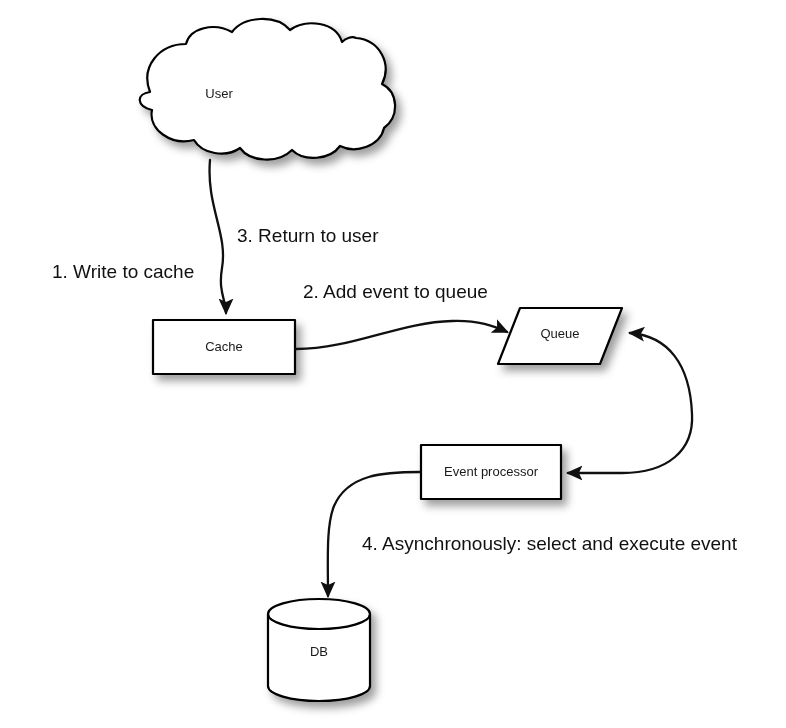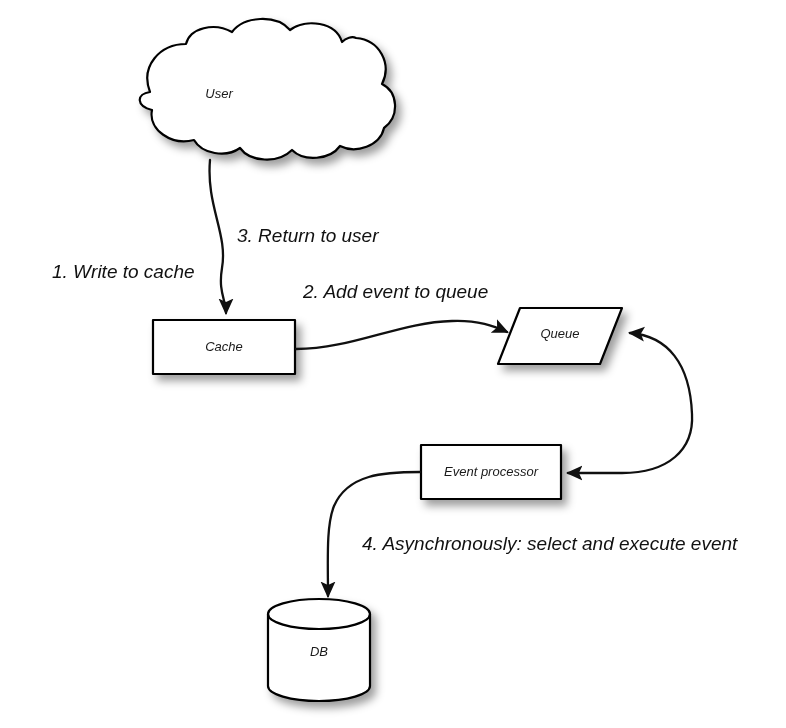--- a/index.html
+++ b/index.html
@@ -7,21 +7,20 @@
     padding: 0;
     background: #ffffff;
   }
   #canvas {
     position: relative;
     width: 786px;
     height: 728px;
     background: #ffffff;
     overflow: hidden;
     font-family: "Liberation Sans", sans-serif;
-    font-style: italic;
   }
   svg.diagram {
     position: absolute;
     left: 0;
     top: 0;
     width: 786px;
     height: 728px;
   }
   .node-label {
     font-family: "Liberation Sans", sans-serif;

